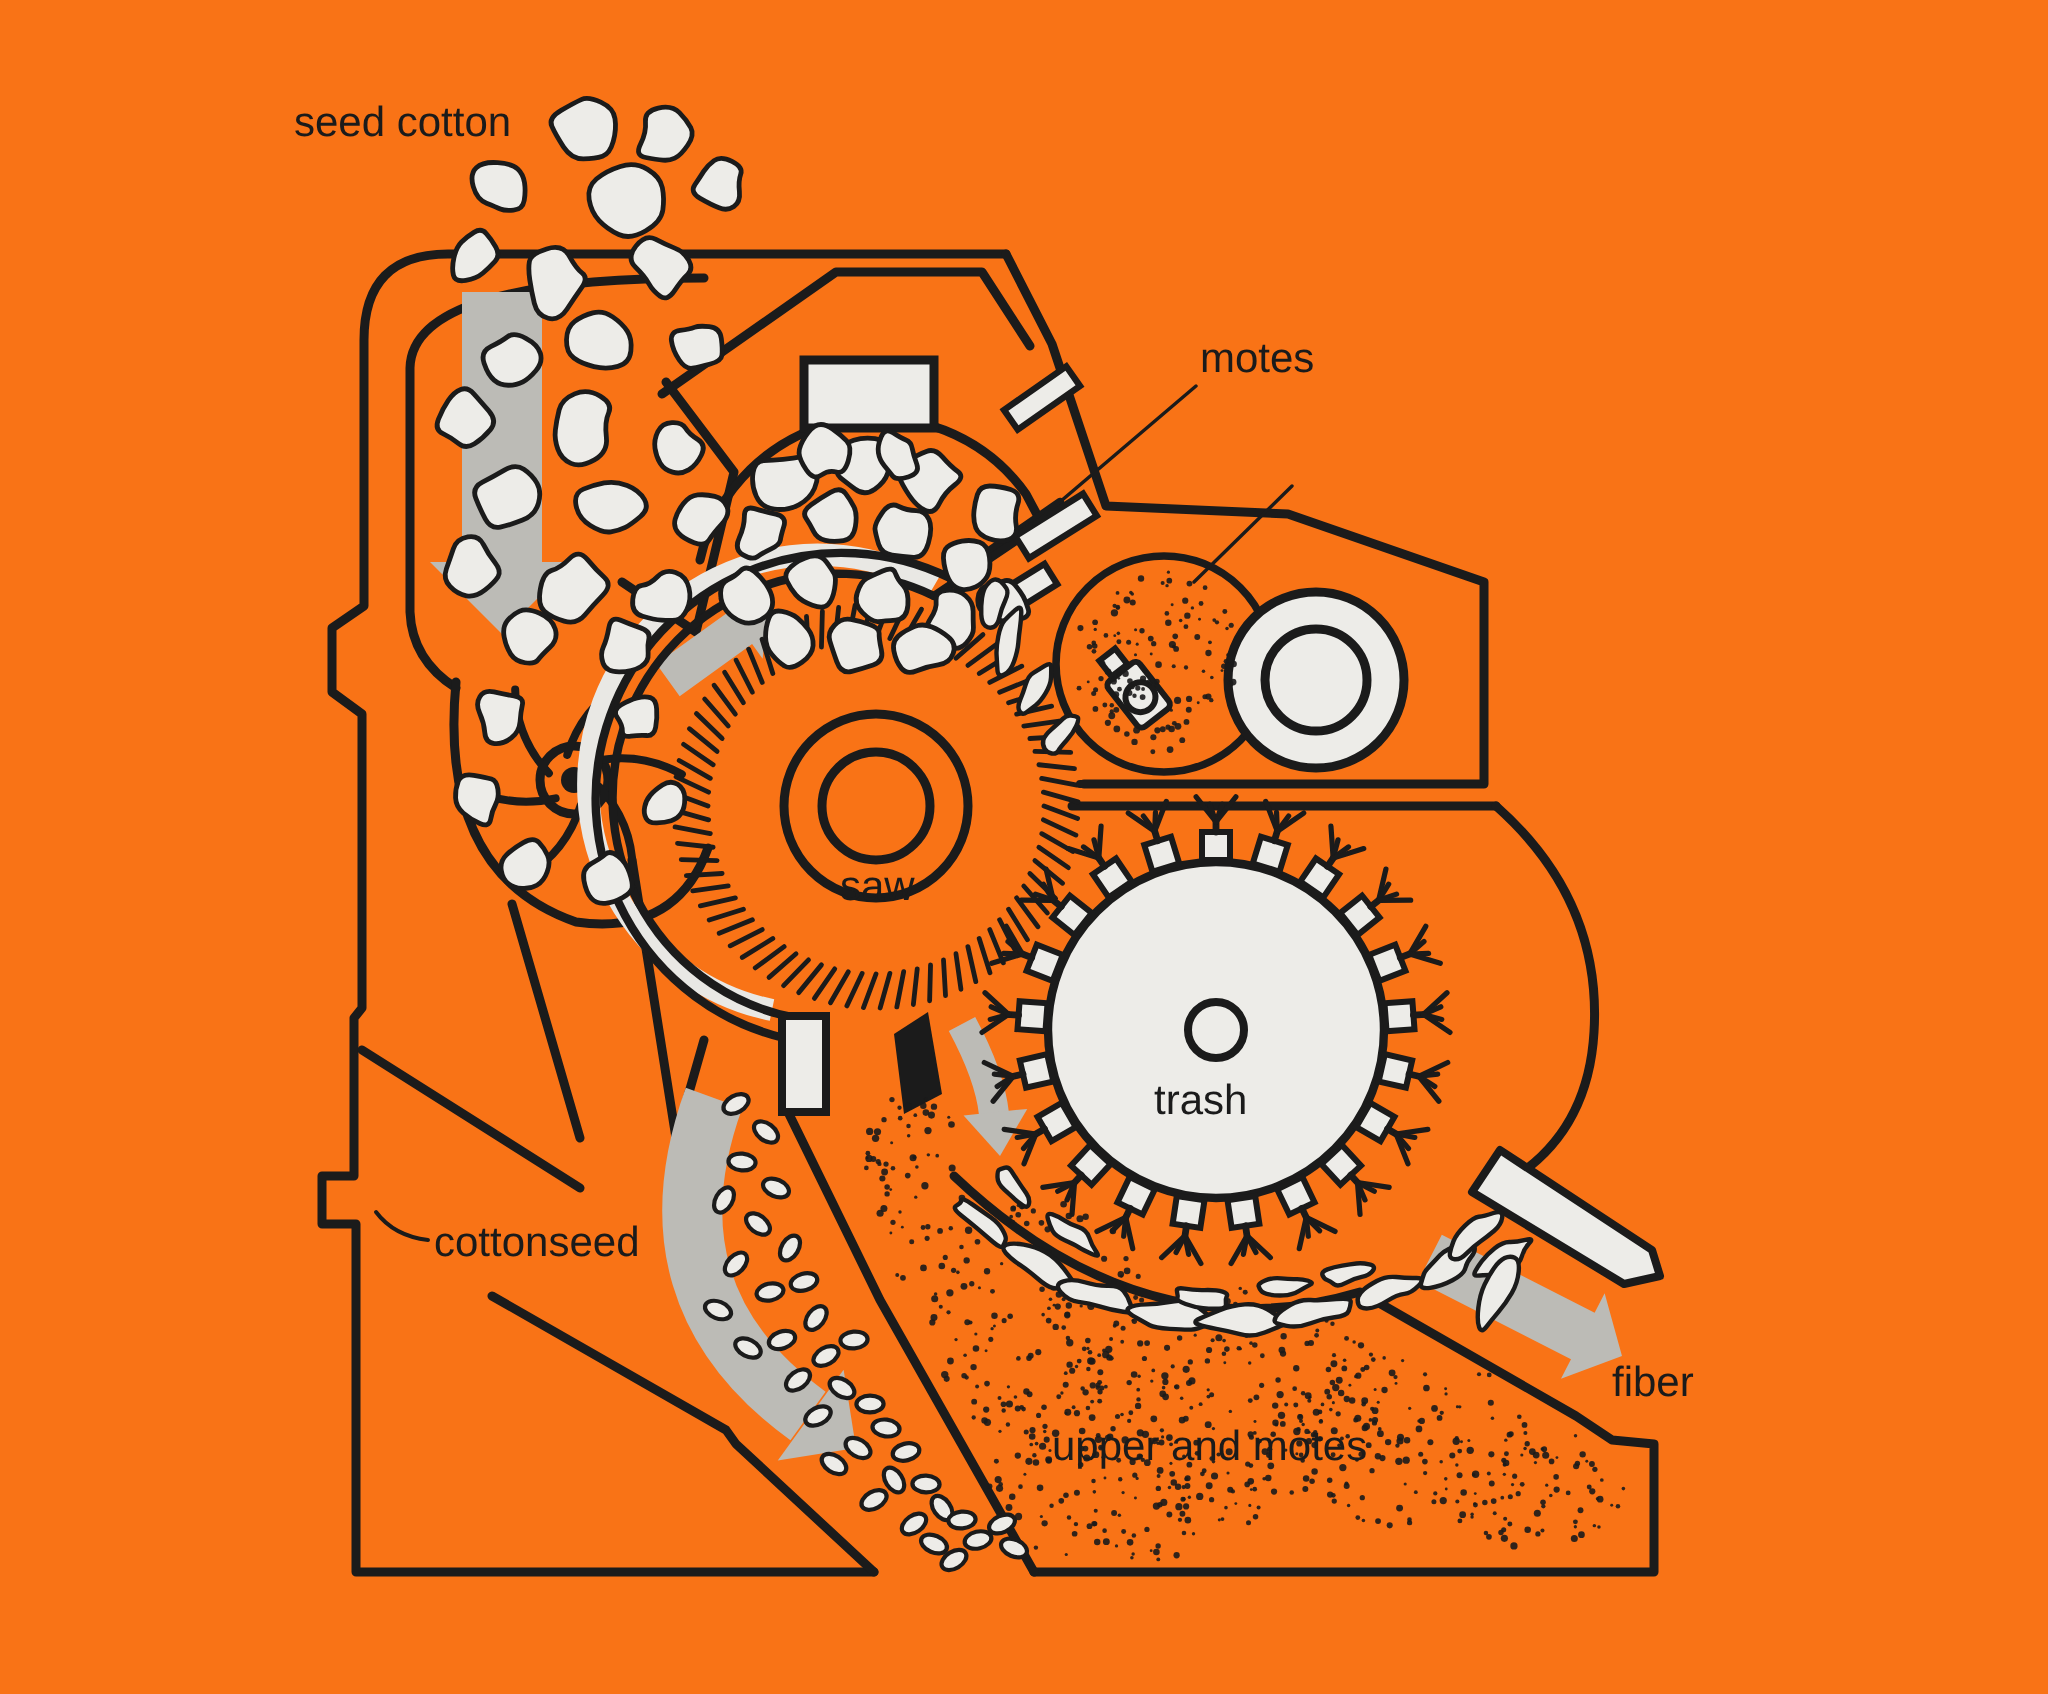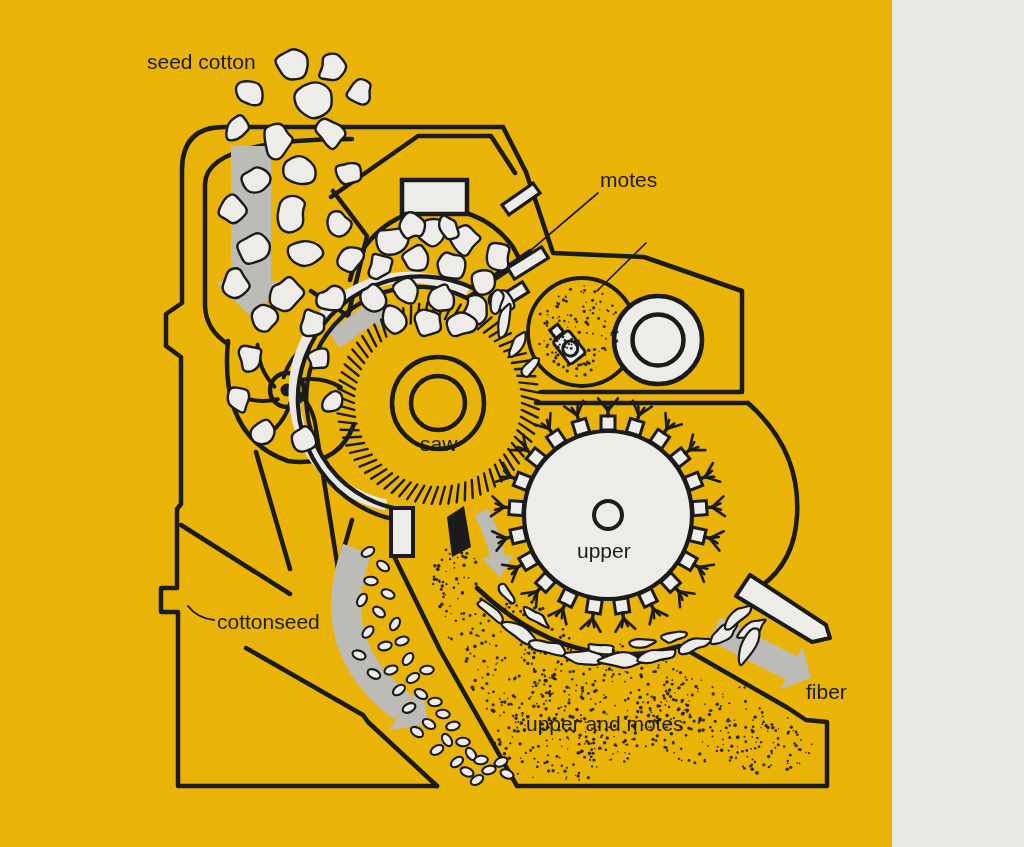--- a/index.html
+++ b/index.html
@@ -1,16 +1,16 @@
 <!DOCTYPE html>
 <html><head>
 <meta charset="utf-8">
 <style>
   html,body{margin:0;padding:0;background:#e9e8e4;}
-  #stage{position:relative;width:892px;height:847px;background:#eab308;overflow:hidden;
+  #stage{position:relative;width:1024px;height:847px;background:#f97316;overflow:hidden;
          font-family:"Liberation Sans", sans-serif;text-decoration:underline;}
   #gin-svg{position:absolute;left:0;top:0;}
   .lbl{position:absolute;font-size:21px;line-height:23px;color:#1b1b1b;white-space:nowrap;z-index:2;}
 </style>
 </head>
 <body>
 
 <div id="stage">
   <svg id="gin-svg" width="1024" height="847" viewBox="0 0 1024 847">
       <g>
@@ -1269,17 +1269,17 @@
       <g>
         <path d="M 598,193 L 517,262" fill="none" stroke="#1b1b1b" stroke-width="1.7" stroke-linecap="round" stroke-linejoin="round"></path>
         <path d="M 646,243 L 597,291" fill="none" stroke="#1b1b1b" stroke-width="1.7" stroke-linecap="round" stroke-linejoin="round"></path>
         <path d="M 214,620 Q 197,618 188,606" fill="none" stroke="#1b1b1b" stroke-width="2" stroke-linecap="round" stroke-linejoin="round"></path>
       </g>
     </svg>
 
   <span class="lbl" style="left:147px;top:50px">seed cotton</span>
   <span class="lbl" style="left:600px;top:168px">motes</span>
   <span class="lbl" style="left:420px;top:432px">saw</span>
-  <span class="lbl" style="left:577px;top:539px">upper</span>
+  <span class="lbl" style="left:577px;top:539px">trash</span>
   <span class="lbl" style="left:217px;top:610px">cottonseed</span>
   <span class="lbl" style="left:526px;top:712px">upper and motes</span>
   <span class="lbl" style="left:806px;top:680px">fiber</span>
 </div>
 
 </body></html>

